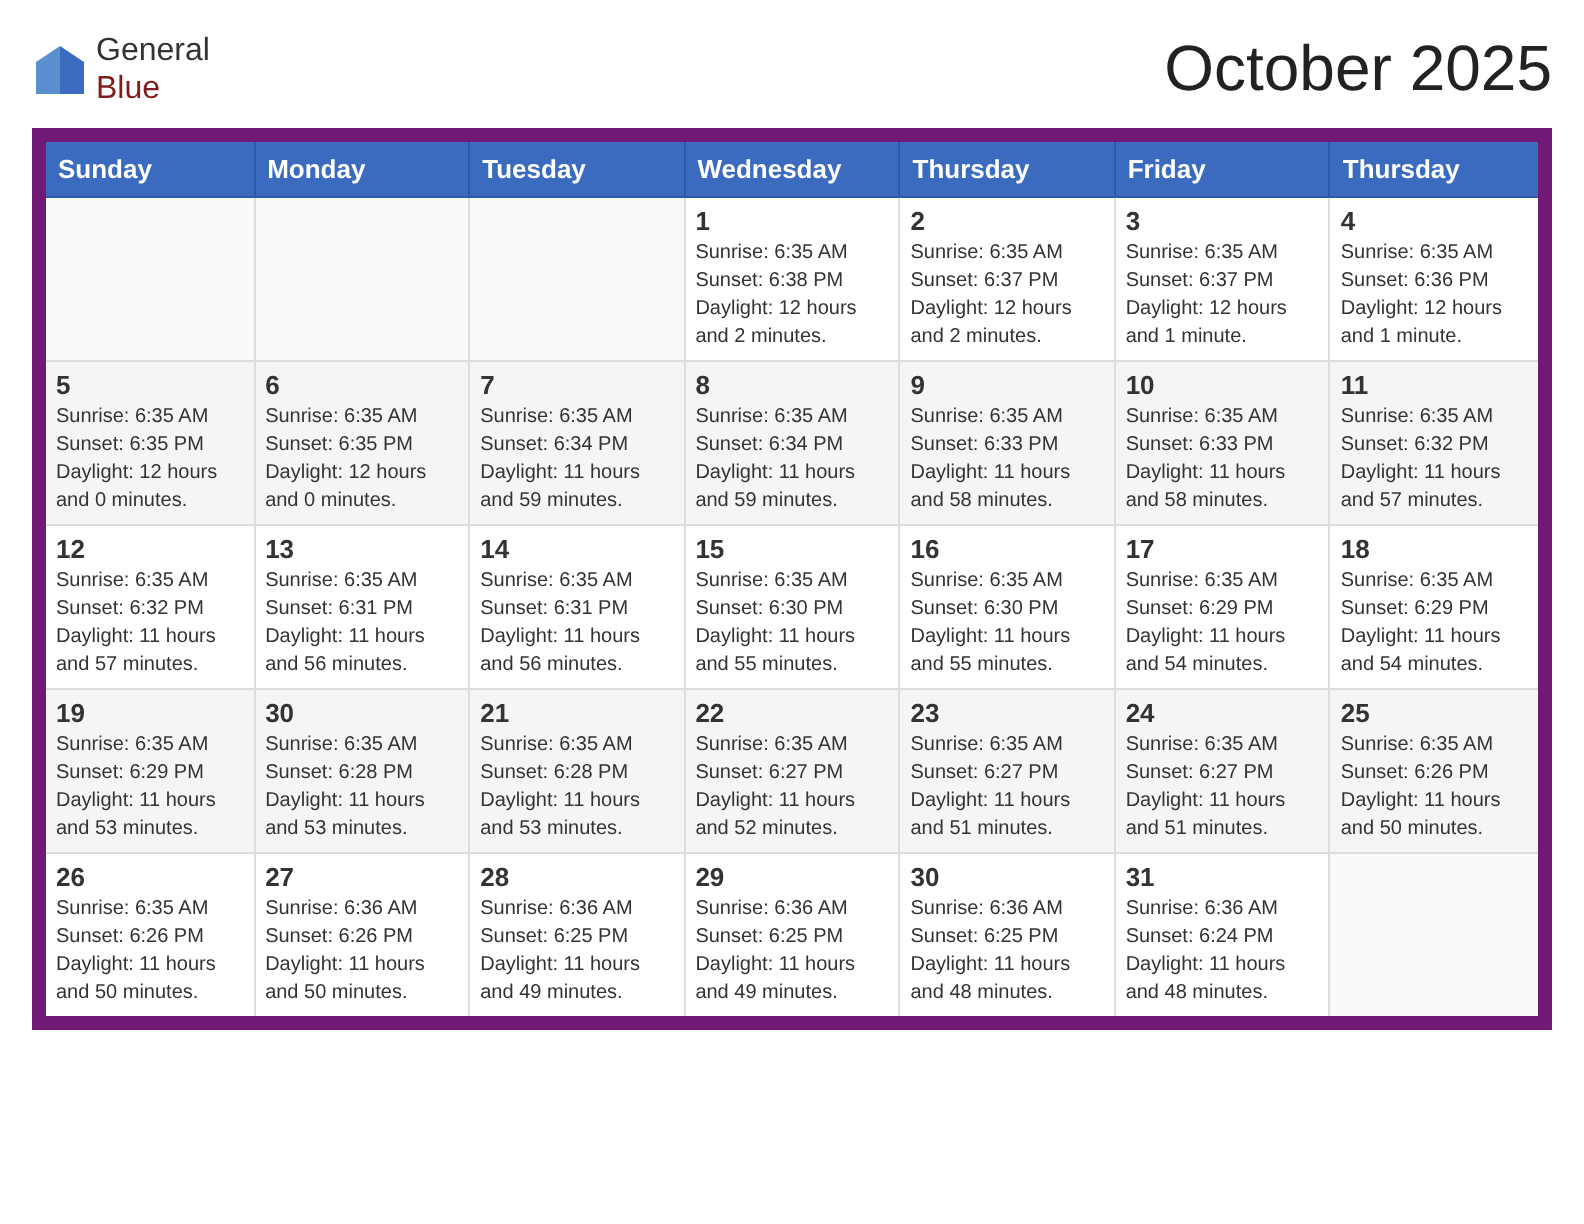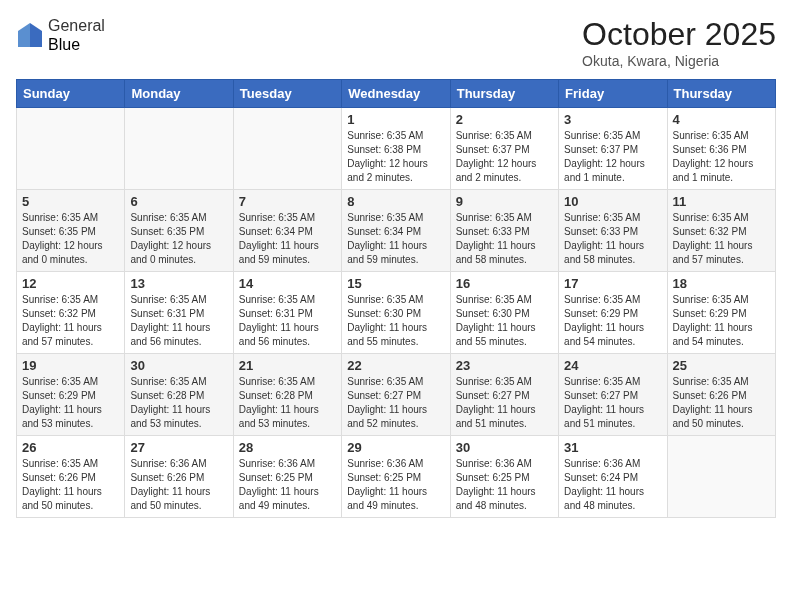--- a/index.html
+++ b/index.html
@@ -20,41 +20,41 @@
       display: flex;
       align-items: center;
       gap: 4px;
     }
     .logo-text {
       font-size: 16px;
       font-weight: normal;
       line-height: 1.2;
     }
     .logo-general { color: #333; }
-    .logo-blue { color: #000000; }
+    .logo-blue { color: #7f1d1d; }
     .logo-icon {
       width: 28px;
       height: 28px;
     }
     .title-block {
       text-align: left;
     }
     .month-title {
       font-size: 32px;
       font-weight: normal;
       color: #222;
     }
     .subtitle {
       font-size: 14px;
       color: #555;
     }
     .calendar {
       width: 100%;
       border-collapse: collapse;
-      border: 1px solid #701a75;
+      border: 7px solid #701a75;
     }
     .calendar th {
       background-color: #3a6bbf;
       color: #fff;
       text-align: left;
       padding: 6px 6px;
       font-size: 13px;
       font-weight: bold;
       border: 1px solid #2a5aaa;
     }
@@ -98,21 +98,20 @@
       <polygon points="14,2 26,10 26,26 14,26 14,2" fill="#3a6bbf"></polygon>
       <polygon points="14,2 2,10 2,26 14,26 14,2" fill="#5a8fd0"></polygon>
     </svg>
     <div class="logo-text">
       <span class="logo-general">General</span><br>
       <span class="logo-blue">Blue</span>
     </div>
   </div>
   <div class="title-block">
     <div class="month-title">October 2025</div>
-    <div class="subtitle">Okuta, Kwara, Nigeria</div>
   </div>
 </div>
 
 <table class="calendar">
   <thead>
     <tr>
     <th>Sunday</th>
         <th>Monday</th>
         <th>Tuesday</th>
         <th>Wednesday</th>

